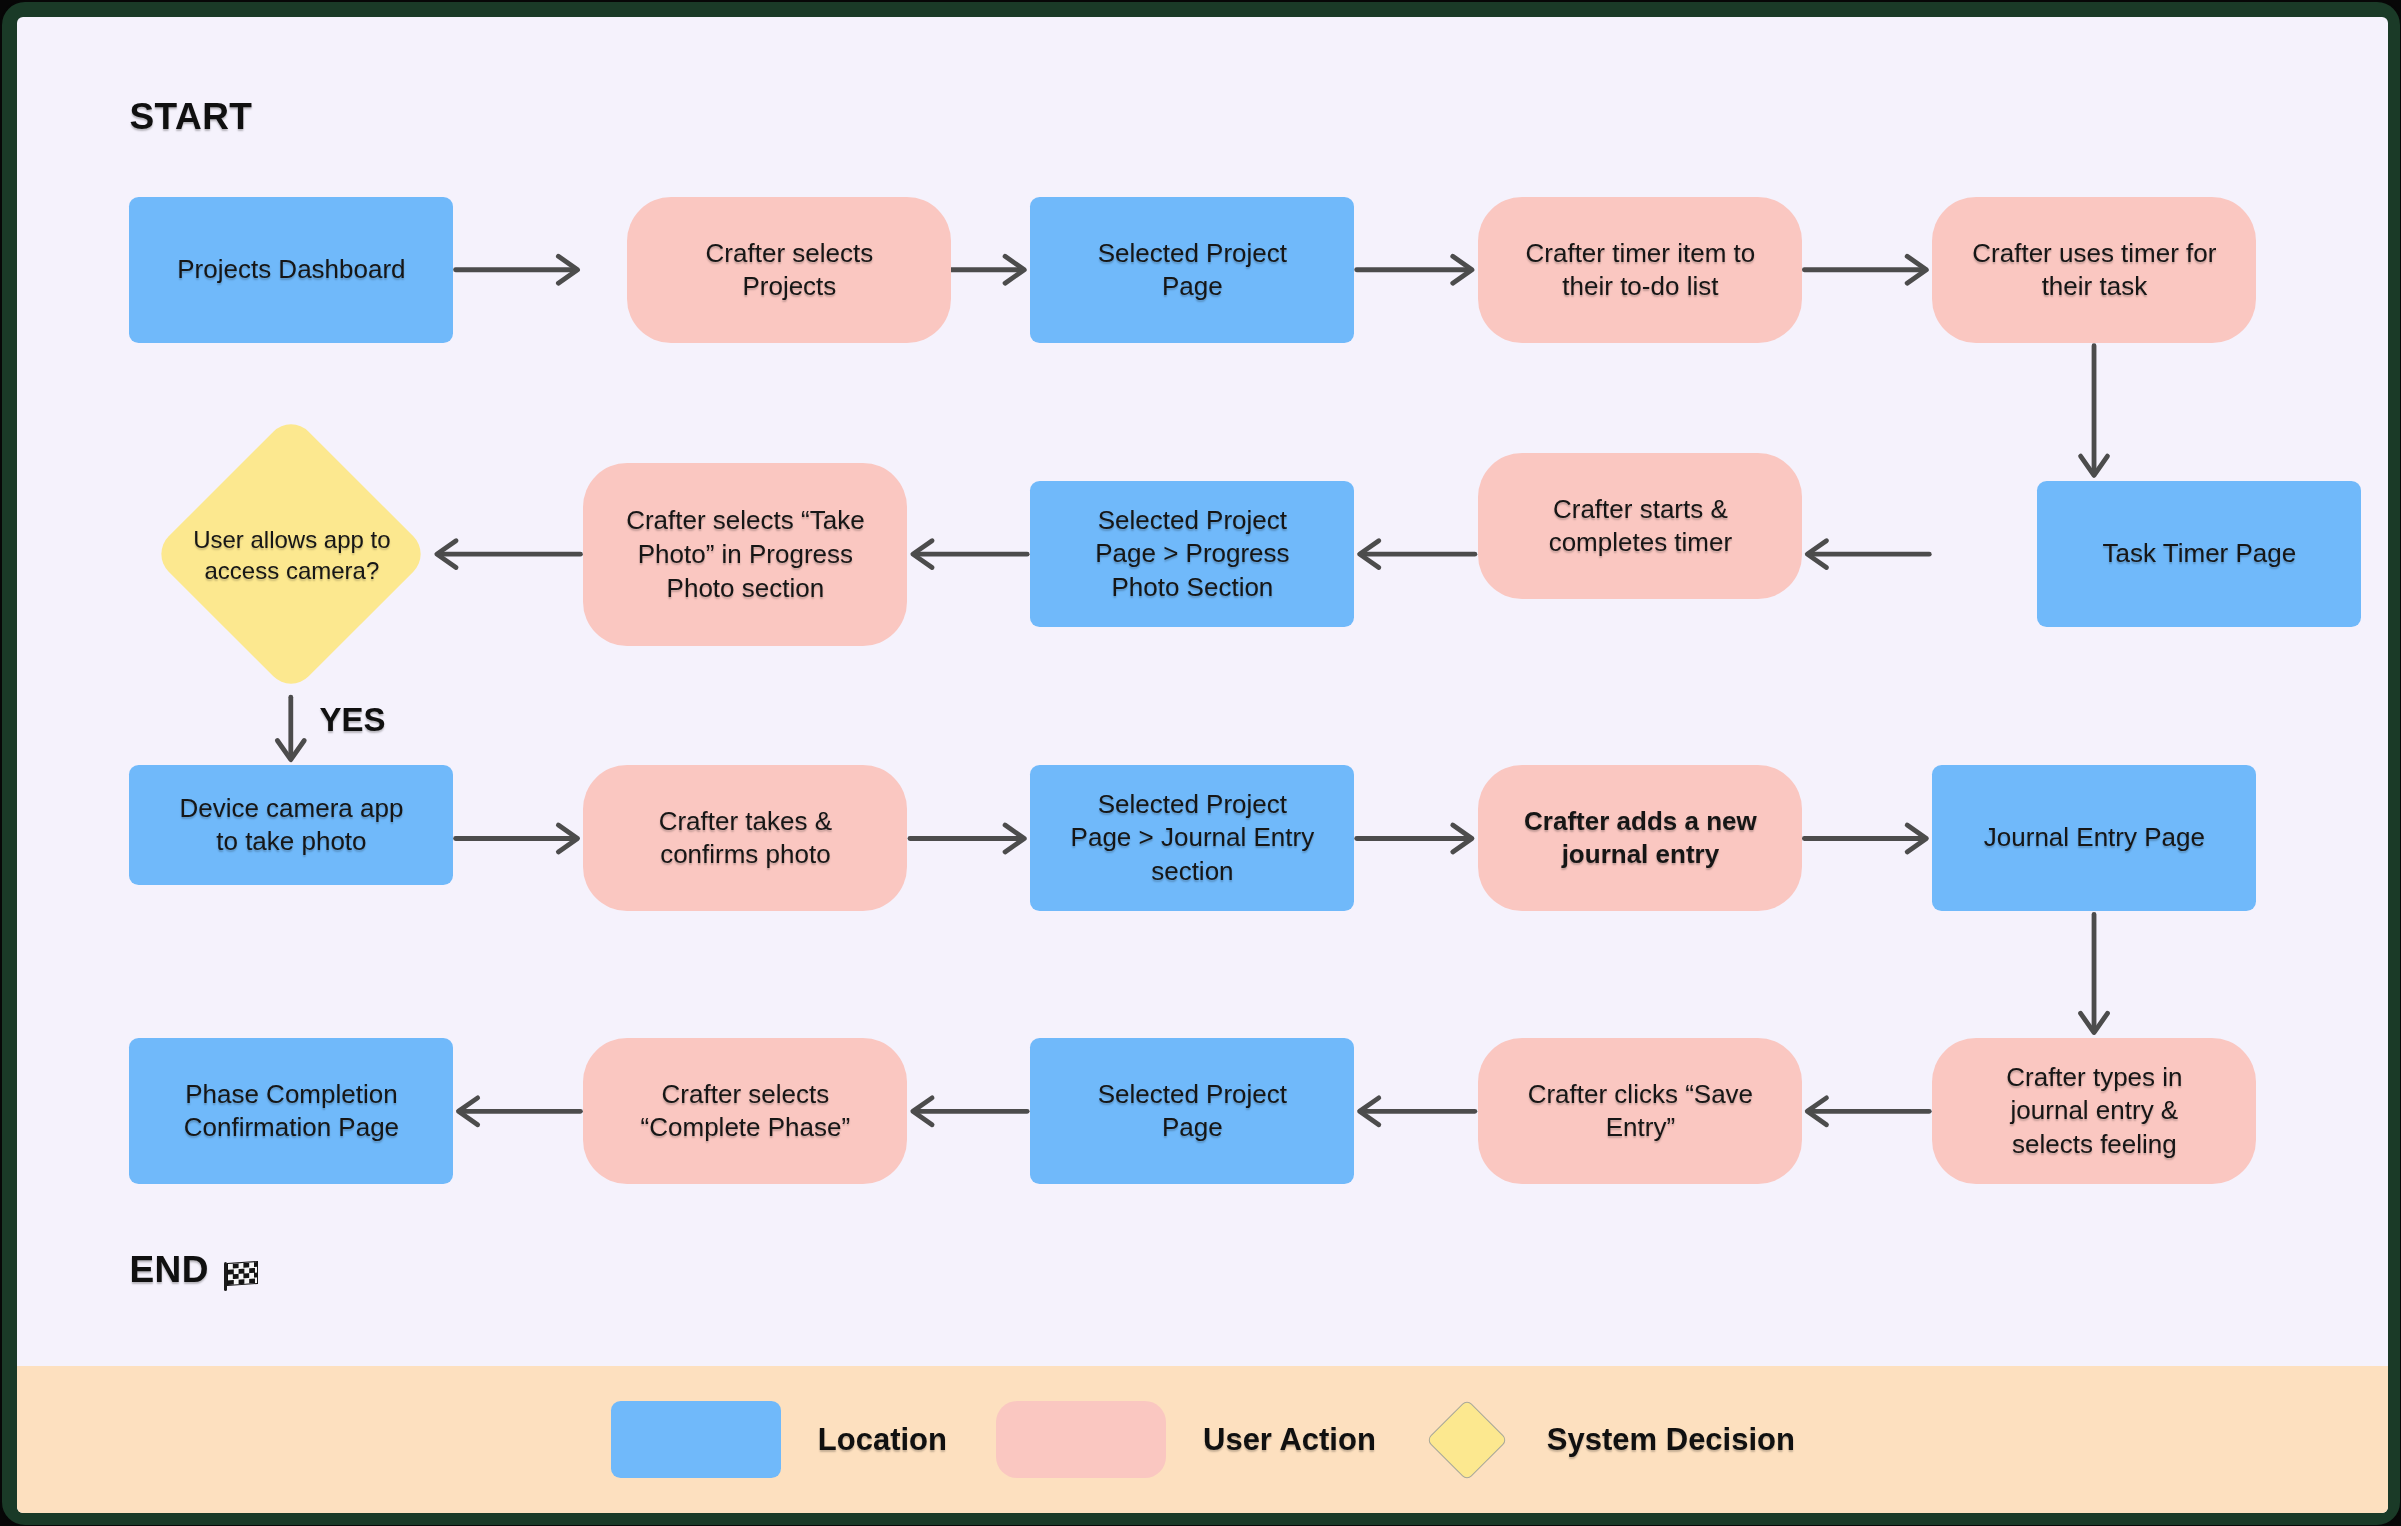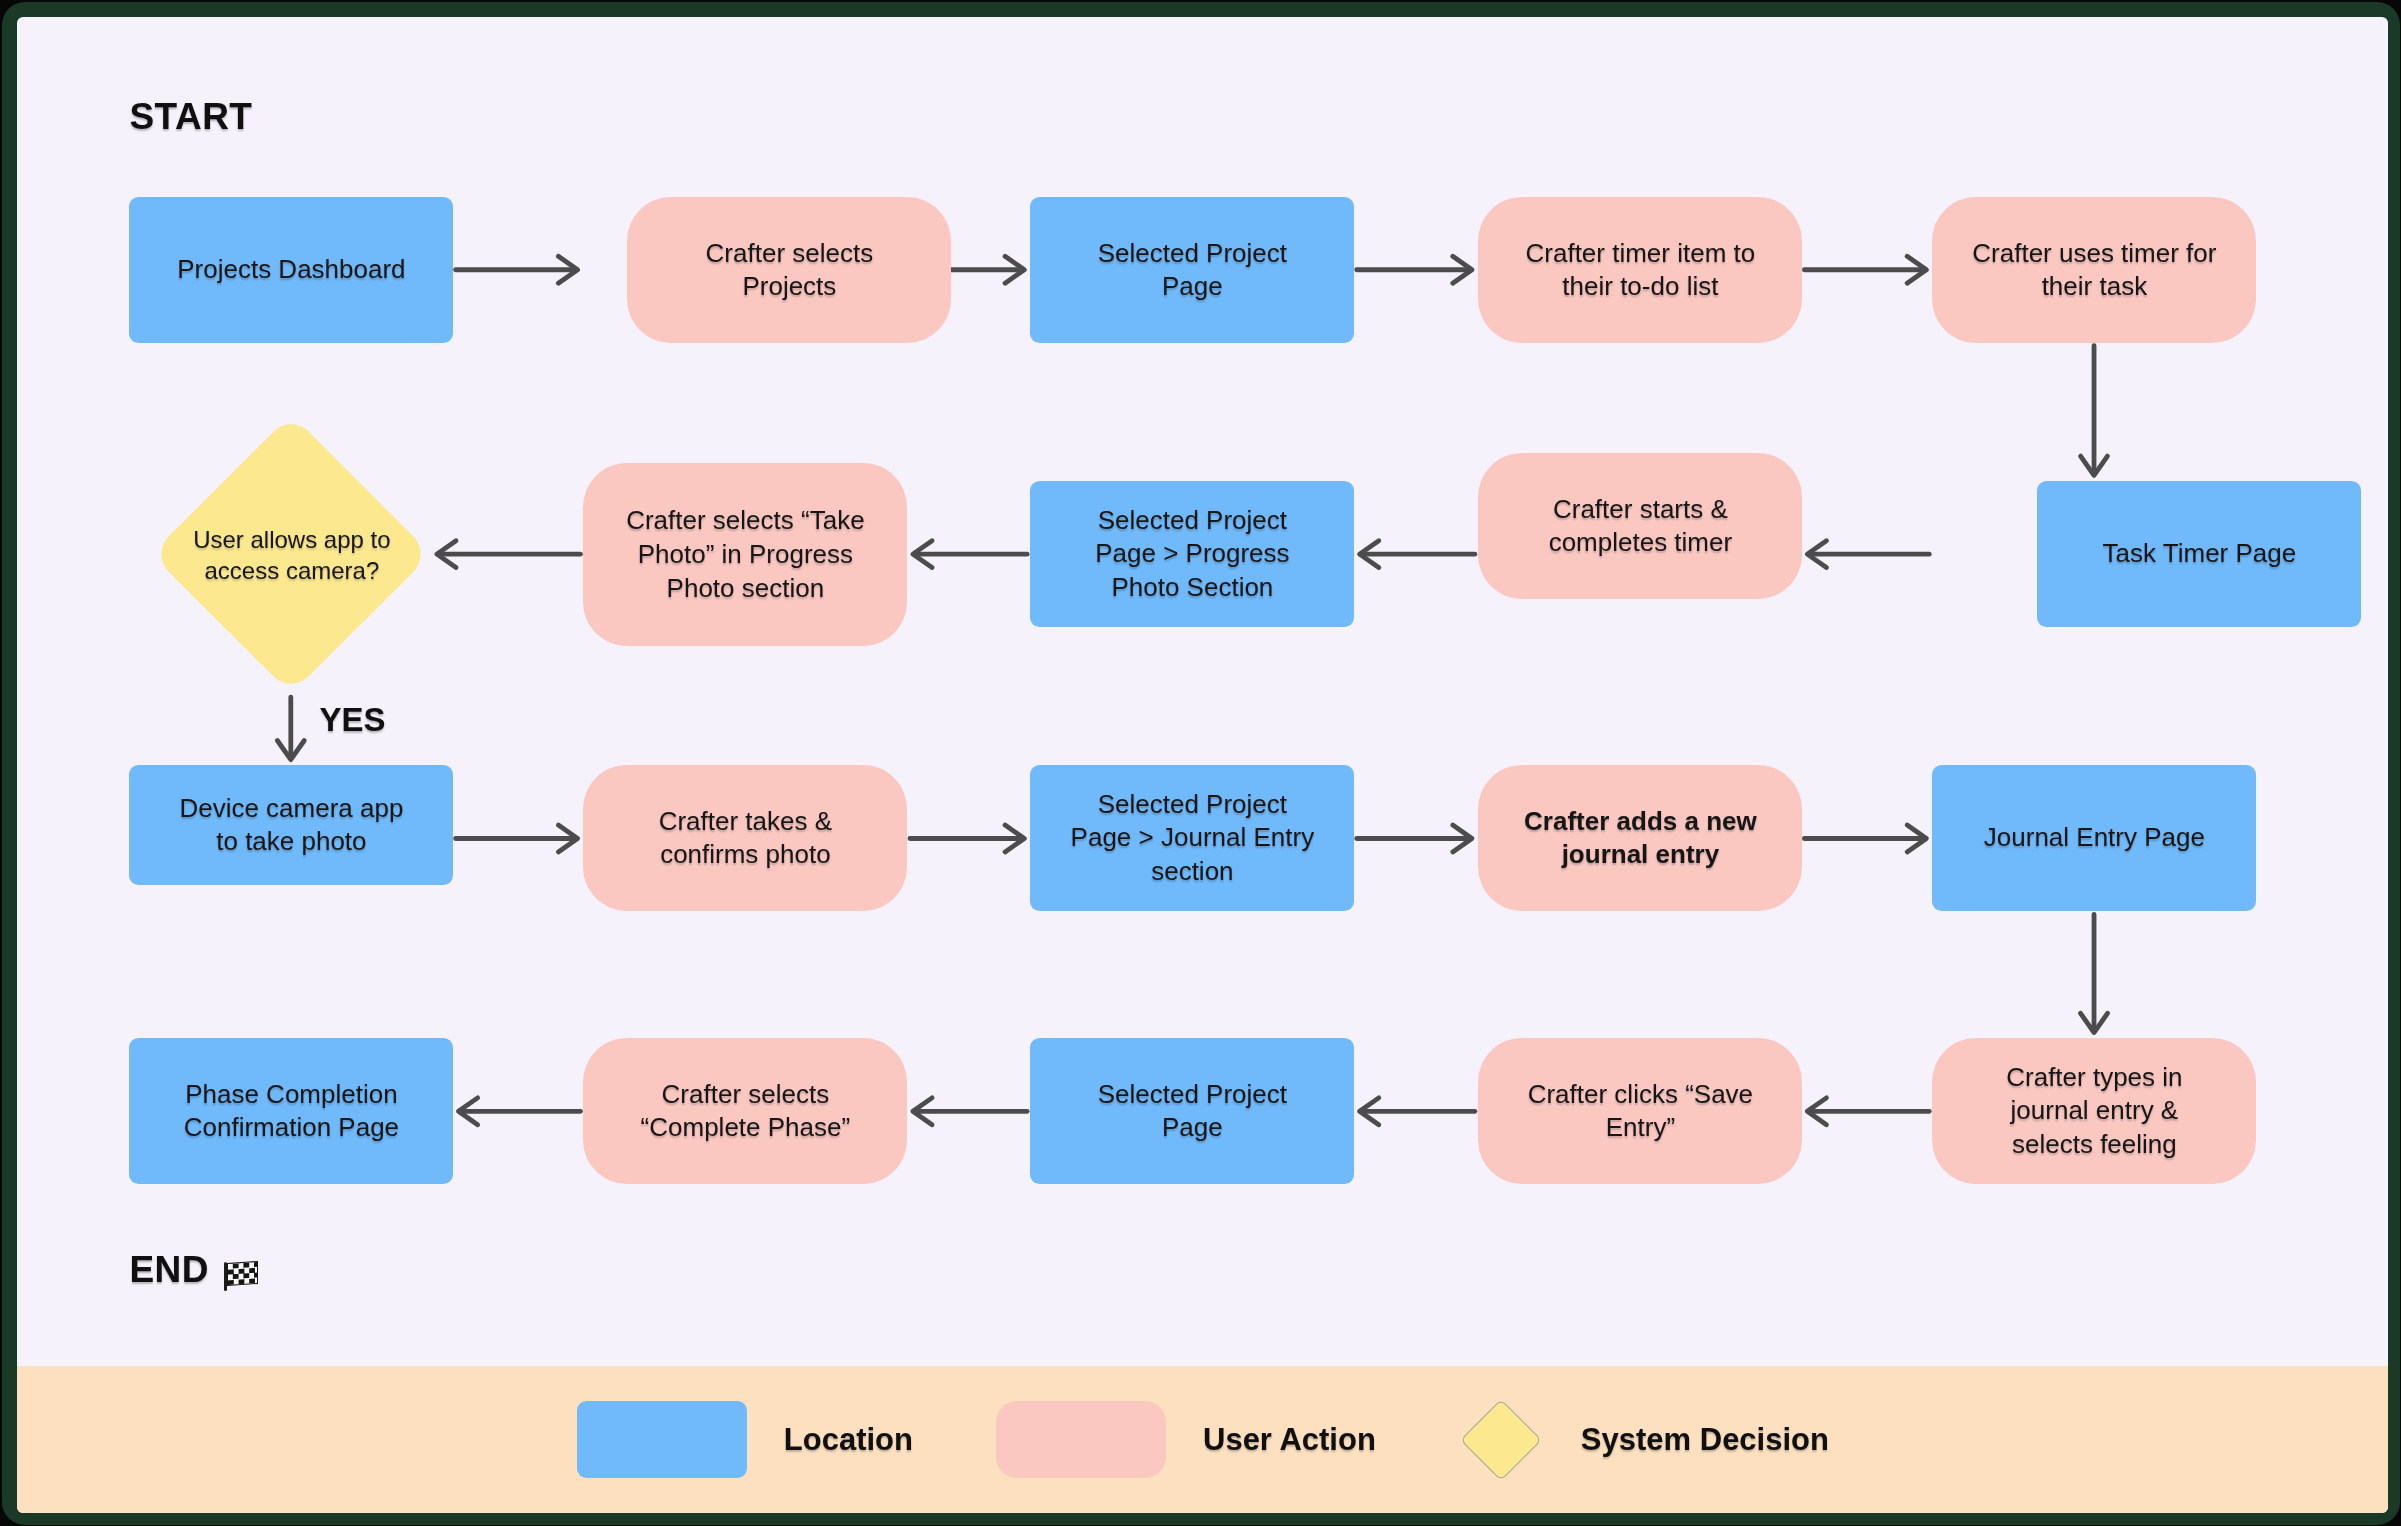--- a/index.html
+++ b/index.html
@@ -59,21 +59,21 @@
   }
   .yes-label{
     position:absolute;left:286px;top:684px;
     font-size:33px;font-weight:bold;color:#101010;
     text-shadow:0 1.9px 1.9px rgba(0,0,0,0.25);
     margin-left:16px;
   }
   .legend-band{
     position:absolute;left:0;right:0;bottom:0;height:147px;
     background:var(--legend_band,#fde0bf);
-    display:flex;align-items:center;justify-content:center;gap:83px;
+    display:flex;align-items:center;justify-content:center;gap:49px;
   }
   .legend-item{display:flex;align-items:center;gap:37px;}
   .chip{display:block;width:170px;height:77px;}
   .chip-location{background:var(--location,#70b9fa);border-radius:9.6px;}
   .chip-action{background:var(--action,#fac7c1);border-radius:21px;}
   .legend-diamond-wrap{width:85px;height:85px;display:flex;align-items:center;justify-content:center;}
   .legend-diamond{
     width:56px;height:56px;background:var(--decision,#fce88f);
     border:1.9px solid #a8a89a;border-radius:6.7px;transform:rotate(45deg);
   }

